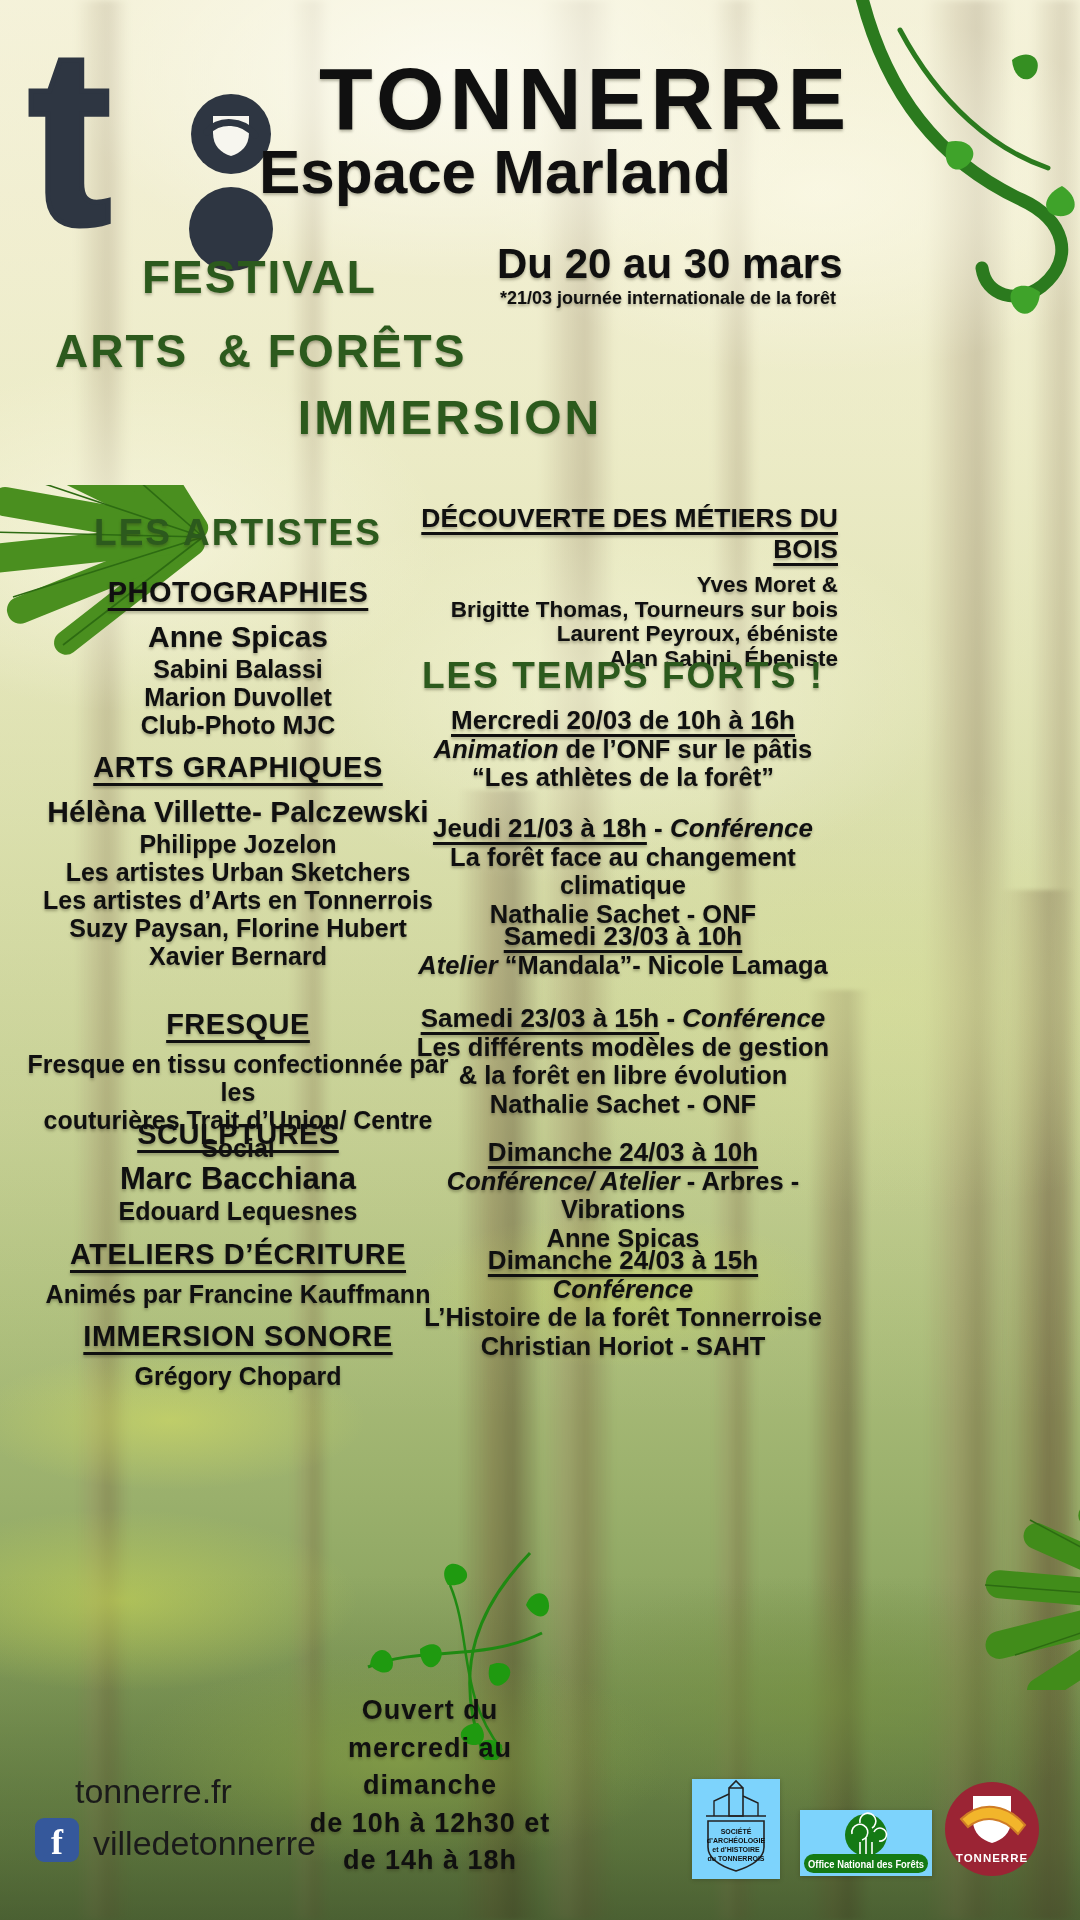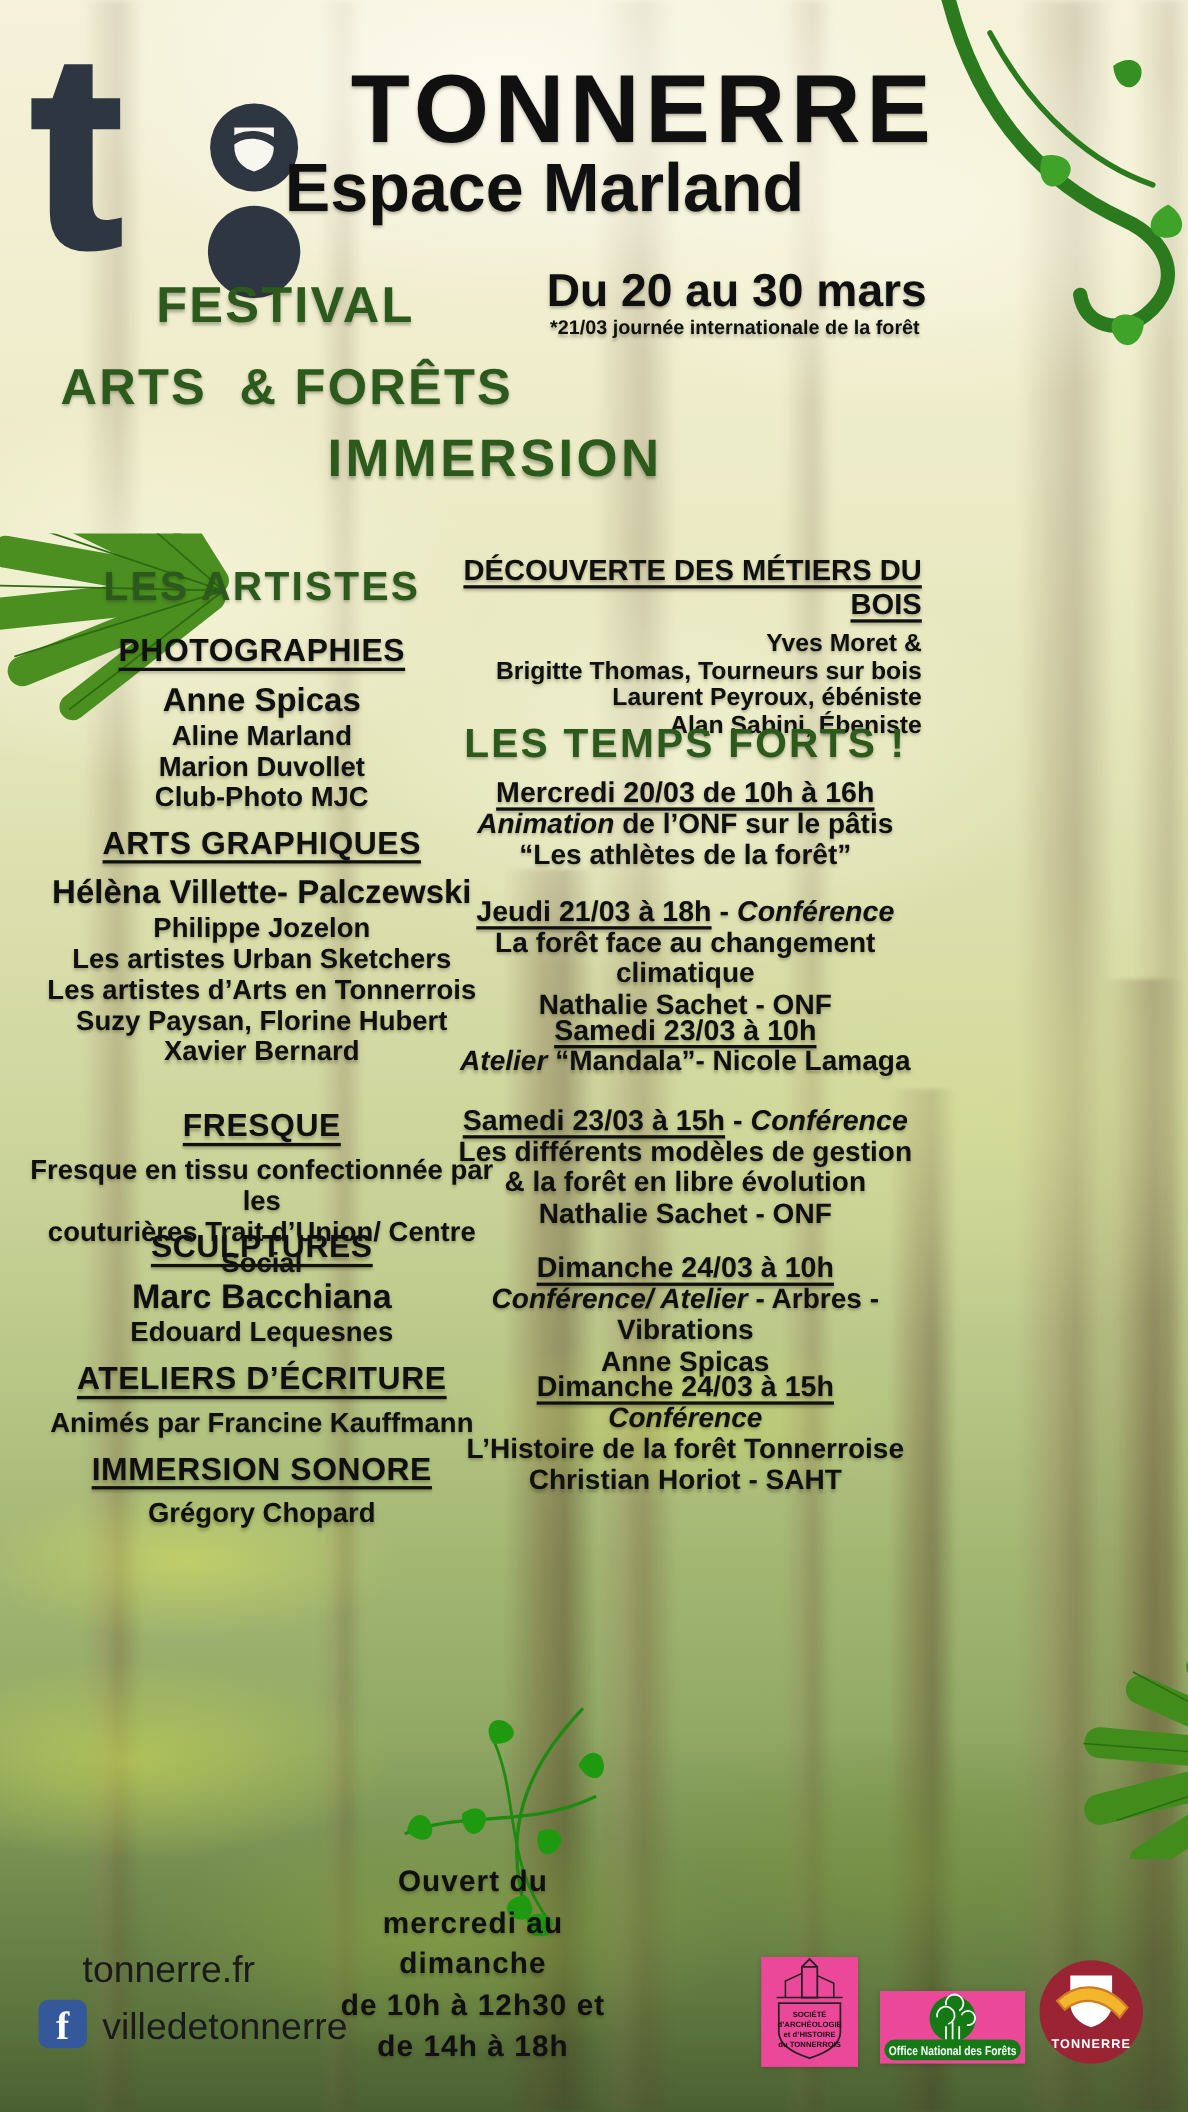--- a/index.html
+++ b/index.html
@@ -67,21 +67,21 @@
   .ev{width:440px;left:403px;text-align:center;position:absolute;color:#101010;}
   .ev-date{font-size:26px;font-weight:800;line-height:28.5px;}
   .ev-date u{text-underline-offset:5px;text-decoration-thickness:2.5px;}
   .ev-line{font-size:25.5px;font-weight:700;line-height:28.5px;}
   .it{font-style:italic;}
   .hours{font-size:27px;font-weight:700;line-height:37.5px;letter-spacing:1px;}
   .sitetxt{font-size:34px;font-weight:400;color:#1a1a1a;}
   .fb-badge{width:44px;height:44px;border-radius:9px;background:#35589b;color:#fff;
     display:flex;align-items:flex-end;justify-content:center;font-family:"Liberation Serif",serif;
     font-weight:700;font-size:36px;line-height:40px;overflow:hidden;}
-  .pbox{background:#ec4899;box-shadow:0 1px 4px rgba(40,40,20,.3);}
+  .pbox{background:#7dd3fc;box-shadow:0 1px 4px rgba(40,40,20,.3);}
   .tcircle{width:94px;height:94px;border-radius:50%;background:#9b2434;position:absolute;}
 </style>
 </head>
 <body>
 
 <div class="bg-base"></div>
 <div class="trunks"></div>
 <div class="trunks-low"></div>
 <div class="bg-light"></div>
 <div class="moss"></div>
@@ -168,21 +168,21 @@
 <div class="abs dates blk sh" style="left:497px;top:240px;">Du 20 au 30 mars</div>
 <div class="abs dnote blk sh" style="left:500px;top:288px;">*21/03 journée internationale de la forêt</div>
 
 <div class="abs ctr prog grn sh" style="left:245px;top:390px;width:410px;">IMMERSION</div>
 
 <div class="abs ctr colhead grn sh" style="left:8px;top:512px;width:460px;">LES ARTISTES</div>
 
 <div class="sec blk sh" style="top:576px;">
   <div class="sec-h">PHOTOGRAPHIES</div>
   <div class="name-lg">Anne Spicas</div>
-  <div class="name">Aline Marland</div>
+  <div class="name">Sabini Balassi</div>
   <div class="name">Marion Duvollet</div>
   <div class="name">Club-Photo MJC</div>
 </div>
 
 <div class="sec blk sh" style="top:751px;">
   <div class="sec-h">ARTS GRAPHIQUES</div>
   <div class="name-lg">Hélèna Villette- Palczewski</div>
   <div class="name">Philippe Jozelon</div>
   <div class="name">Les artistes Urban Sketchers</div>
   <div class="name">Les artistes d’Arts en Tonnerrois</div>

